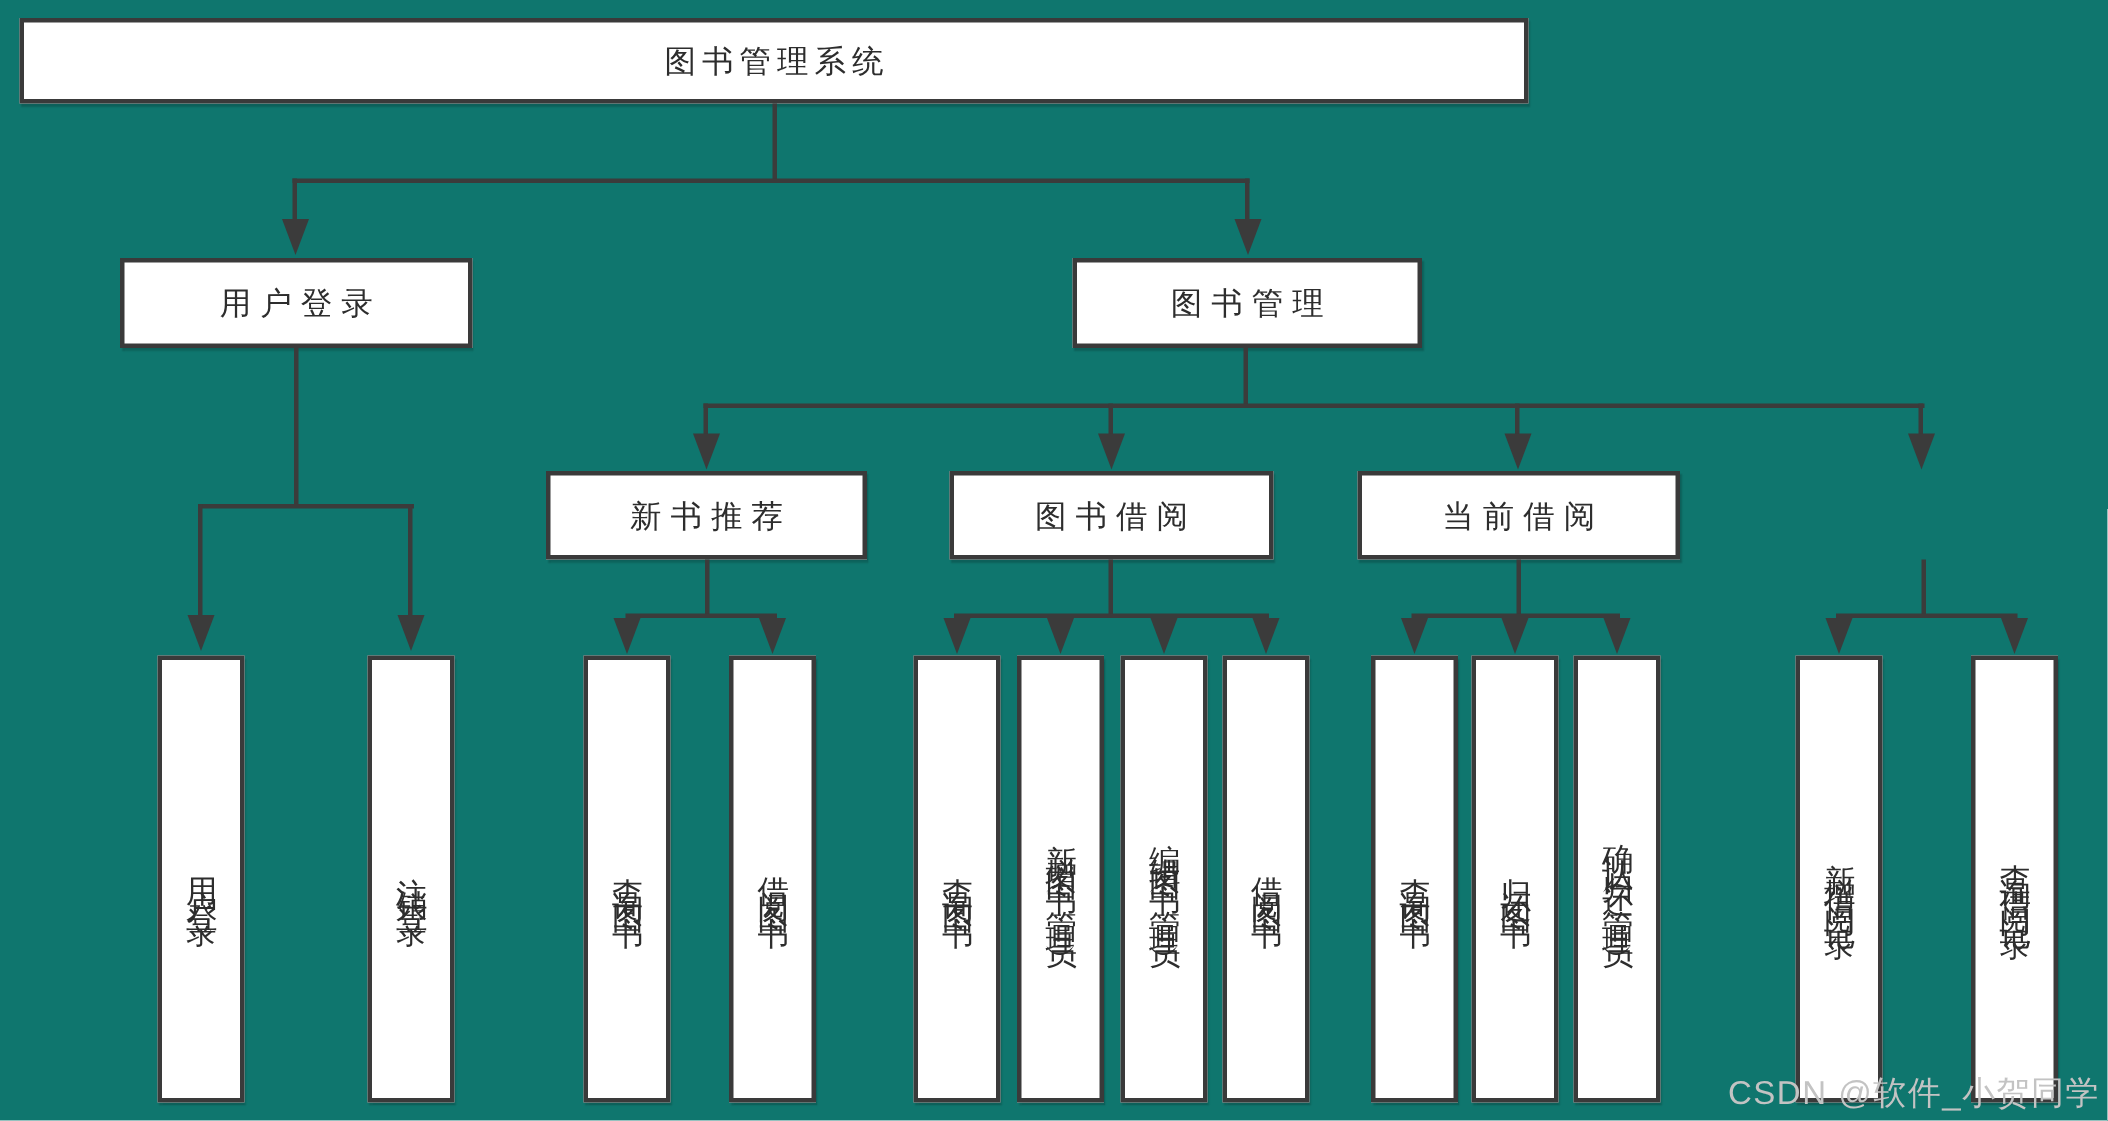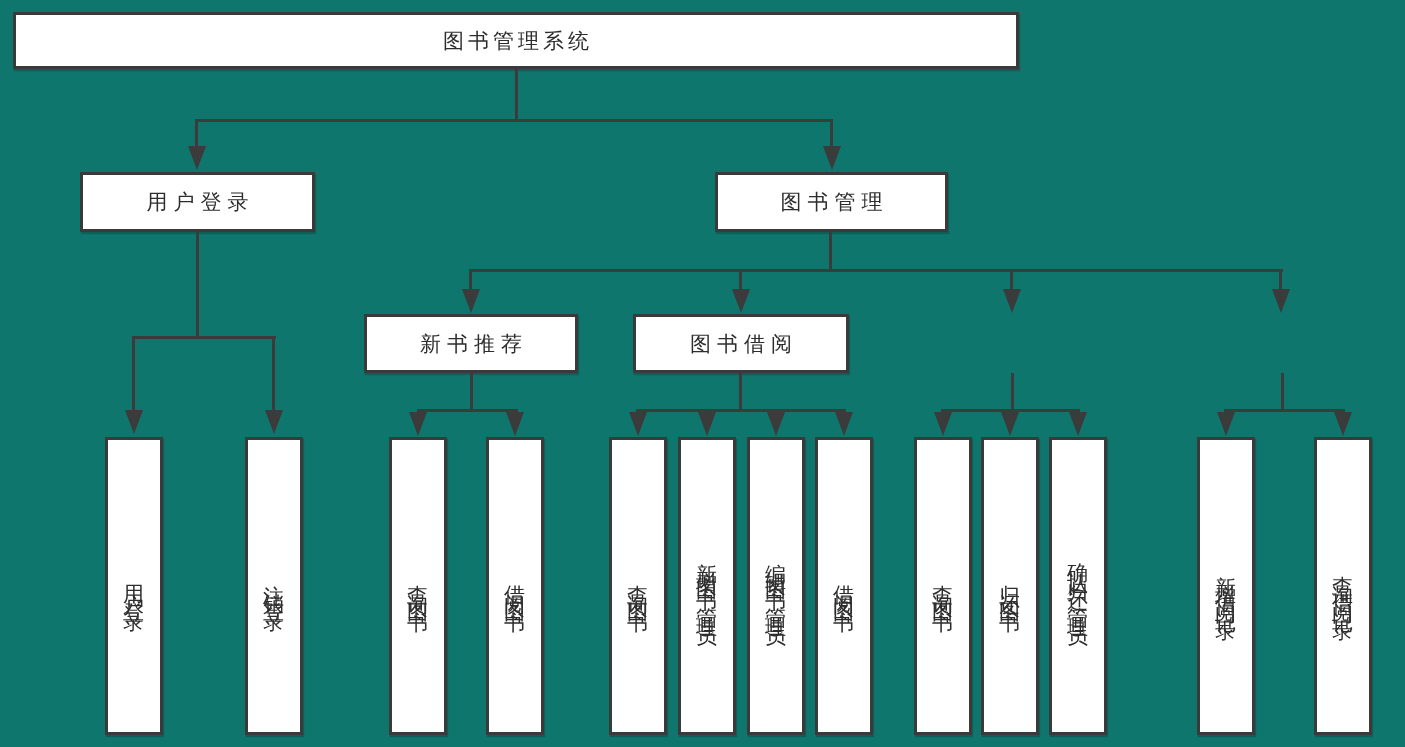--- a/index.html
+++ b/index.html
@@ -104,20 +104,23 @@
   <div class="arrow" style="left:1003px; top:289px;"></div>
   <div class="line" style="left:1279px; top:269px; width:3px; height:22px;"></div>
   <div class="arrow" style="left:1272px; top:289px;"></div>
 
   <div class="node" style="left:364px; top:314px; width:214px; height:59px;">
     <span class="hlabel">新书推荐</span>
   </div>
   <div class="node" style="left:633px; top:314px; width:216px; height:59px;">
     <span class="hlabel">图书借阅</span>
   </div>
+  <div class="node" style="left:905px; top:314px; width:215px; height:59px;">
+    <span class="hlabel">当前借阅</span>
+  </div>
 
   <div class="line" style="left:470px; top:373px; width:3px; height:38px;"></div>
   <div class="line" style="left:417px; top:409px; width:101px; height:3px;"></div>
   <div class="arrow" style="left:409px; top:412px;"></div>
   <div class="arrow" style="left:506px; top:412px;"></div>
 
   <div class="line" style="left:739px; top:373px; width:3px; height:38px;"></div>
   <div class="line" style="left:636px; top:409px; width:210px; height:3px;"></div>
   <div class="arrow" style="left:629px; top:412px;"></div>
   <div class="arrow" style="left:698px; top:412px;"></div>
@@ -172,14 +175,15 @@
     <span class="vlabel">确认归还（管理员）</span>
   </div>
 
   <div class="node vnode" style="left:1197px;">
     <span class="vlabel">新增借阅记录</span>
   </div>
   <div class="node vnode" style="left:1314px;">
     <span class="vlabel">查询借阅记录</span>
   </div>
 
+  <div class="watermark">CSDN @软件_小贺同学</div>
 
 </div>
 
 </body></html>

